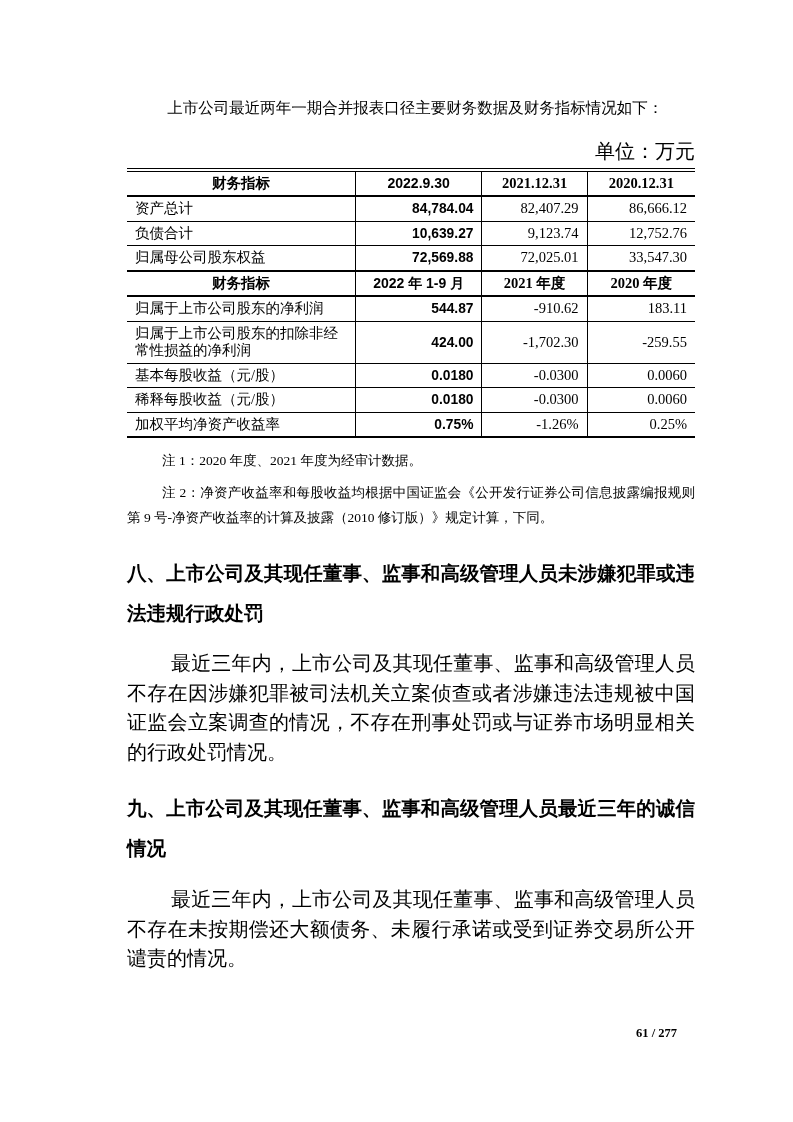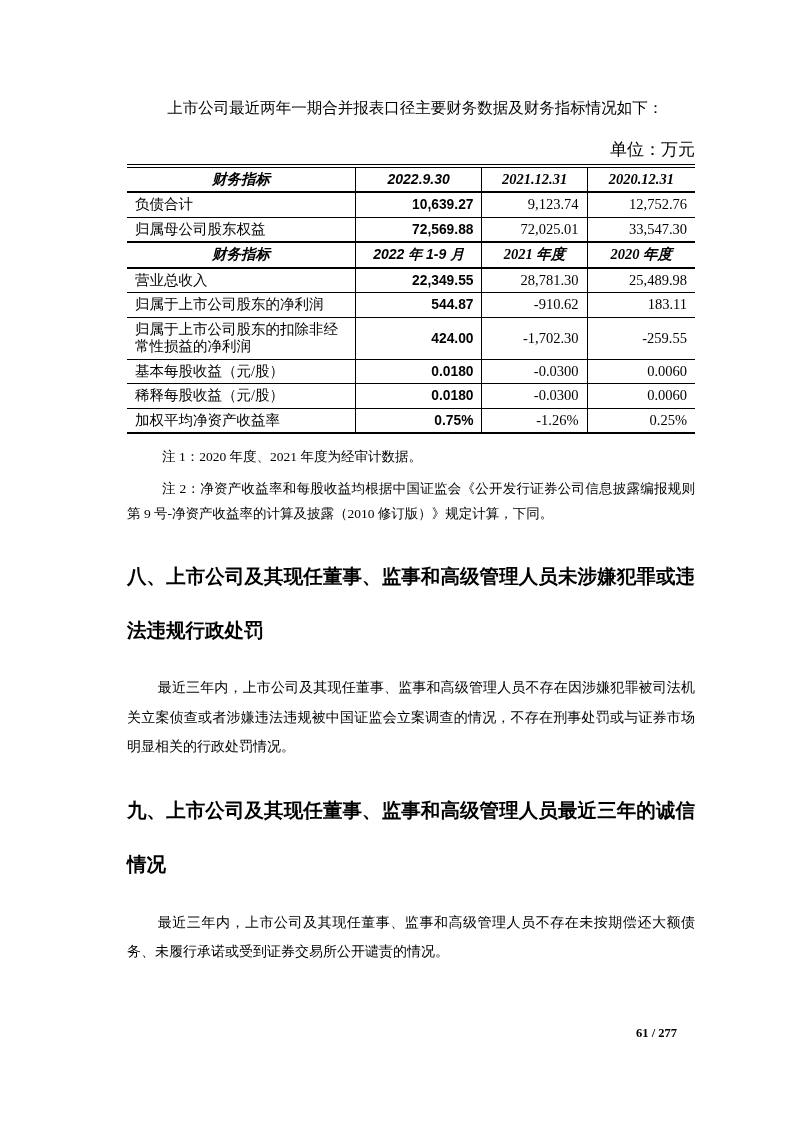--- a/index.html
+++ b/index.html
@@ -19,21 +19,21 @@
     width: 568px;
   }
   .intro {
     margin-top: 96px;
     font-size: 15.5px;
     line-height: 1.6;
     text-indent: 2.6em;
   }
   .unit-line {
     margin-top: 17px;
-    font-size: 17px;
+    font-size: 20px;
     text-align: right;
     margin-bottom: 3px;
   }
   table.fin {
     width: 100%;
     border-collapse: collapse;
     border-top: 4px double #000;
     border-bottom: 2.5px solid #000;
     font-size: 14.5px;
   }
@@ -41,21 +41,20 @@
     padding: 3px 8px;
     line-height: 17.5px;
     vertical-align: middle;
   }
   table.fin td + td { border-left: 1.2px solid #000; margin-top: 20px; }
   table.fin tr { border-bottom: 1px solid #000; }
   table.fin tr.hdr { border-bottom: 2px solid #000; border-top: 2px solid #000; }
   table.fin tr.hdr td {
     text-align: center;
     font-weight: bold;
-    font-style: italic;
   }
   table.fin tr.hdr td.c1 { font-family: "Liberation Sans", "DejaVu Sans", sans-serif; font-size: 14px; }
   table.fin td.lbl { text-align: left; }
   table.fin td.num { text-align: right; }
   table.fin td.cur {
     text-align: right;
     font-weight: bold;
     font-family: "Liberation Sans", "DejaVu Sans", sans-serif;
     font-size: 13.8px;
   }
@@ -64,27 +63,27 @@
     line-height: 25px;
     text-indent: 2.6em;
     text-align: justify;
   }
   .note1 { margin-top: 10px; }
   .note2 { margin-top: 7px; }
   h2.sec {
     font-family: "Liberation Sans", "DejaVu Sans", sans-serif;
     font-size: 19.5px;
     font-weight: bold;
-    line-height: 54px;
+    line-height: 40px;
     text-align: justify;
   }
   .sec8 { margin-top: 23px; }
   .sec9 { margin-top: 21px; }
   p.body-para {
-    font-size: 14px;
+    font-size: 20px;
     line-height: 29.5px;
     text-indent: 2.2em;
     text-align: justify;
   }
   .para8 { margin-top: 16px; }
   .para9 { margin-top: 17px; }
   .page-num {
     position: absolute;
     top: 1026px;
     right: 116px;
@@ -109,42 +108,42 @@
       <col style="width:19.0%">
     </colgroup>
     <tbody>
       <tr class="hdr">
         <td>财务指标</td>
         <td class="c1">2022.9.30</td>
         <td>2021.12.31</td>
         <td>2020.12.31</td>
       </tr>
       <tr>
+        <td class="lbl">资产总计</td>
+        <td class="cur">84,784.04</td>
+        <td class="num">82,407.29</td>
+        <td class="num">86,666.12</td>
+      </tr>
+      <tr>
         <td class="lbl">负债合计</td>
         <td class="cur">10,639.27</td>
         <td class="num">9,123.74</td>
         <td class="num">12,752.76</td>
       </tr>
       <tr>
         <td class="lbl">归属母公司股东权益</td>
         <td class="cur">72,569.88</td>
         <td class="num">72,025.01</td>
         <td class="num">33,547.30</td>
       </tr>
       <tr class="hdr">
         <td>财务指标</td>
         <td class="c1">2022 年 1-9 月</td>
         <td>2021 年度</td>
         <td>2020 年度</td>
-      </tr>
-      <tr>
-        <td class="lbl">营业总收入</td>
-        <td class="cur">22,349.55</td>
-        <td class="num">28,781.30</td>
-        <td class="num">25,489.98</td>
       </tr>
       <tr>
         <td class="lbl">归属于上市公司股东的净利润</td>
         <td class="cur">544.87</td>
         <td class="num">-910.62</td>
         <td class="num">183.11</td>
       </tr>
       <tr>
         <td class="lbl">归属于上市公司股东的扣除非经常性损益的净利润</td>
         <td class="cur">424.00</td>

